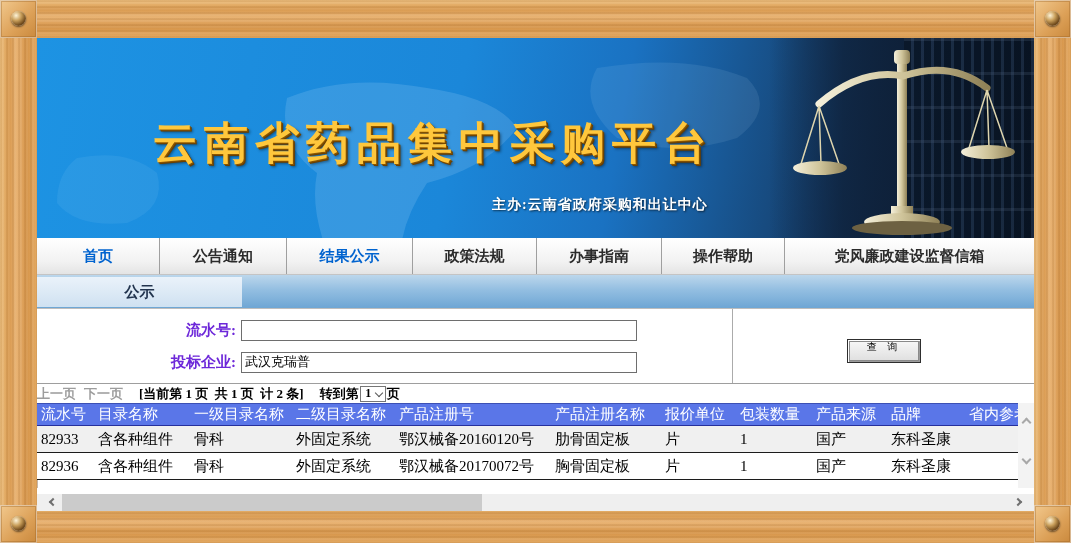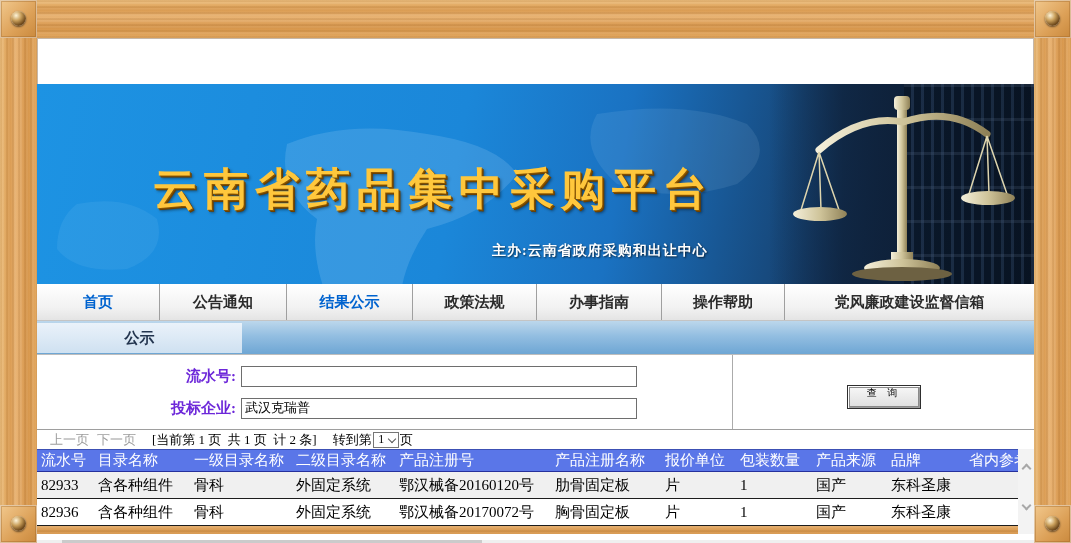--- a/index.html
+++ b/index.html
@@ -38,21 +38,20 @@
   
   .content {
     position:absolute; left:37px; top:38px; width:997px; height:468px;
     background:#fff; box-shadow: inset 0 0 0 1px rgba(90,50,10,.35);
   }
 
   
   .banner {
     position:relative; height:200px; overflow:hidden;
     background:linear-gradient(100deg,#1d93e3 0%,#1b87d9 42%,#1a72c2 58%,#174a7e 74%,#122a4d 88%,#0e2038 100%);
-    margin-top:46px;
   }
   .map-blob { position:absolute; fill:rgba(200,230,252,.16); }
   .banner-title {
     position:absolute; left:116px; top:76px;
     font-size:44px; font-weight:bold; letter-spacing:7px; white-space:nowrap;
     color:#ffc73c;
     text-shadow:1px 1px 0 #8a5500, 2px 2px 0 #6b4000, 3px 3px 3px rgba(0,0,0,.45);
   }
   .banner-subtitle {
     position:absolute; left:455px; top:158px;
@@ -114,21 +113,21 @@
     border:1px solid #2e2e2e; outline:1px solid #8a8a8a; outline-offset:-3px;
     background:linear-gradient(180deg,#f8f8f8,#dedede);
     box-shadow:inset 1px 1px 0 #ffffff, inset -1px -1px 0 #9c9c9c;
     font-size:10px; color:#000; letter-spacing:4px; text-align:center; cursor:pointer;
     font-family:"Liberation Serif",serif;
   }
 
   
   .pager {
     height:19px; display:flex; align-items:center; background:#fff;
-    font-family:"Liberation Serif",serif; font-size:13px; color:#000; padding-left:13px; white-space:pre;
+    font-family:"Liberation Serif",serif; font-size:13px; color:#000; padding-left:0; white-space:pre;font-weight:bold;
   }
   .pager .dim { color:#9d9d9d; cursor:pointer; }
   .pager .sp { width:8px; }
   .goto-select {
     display:inline-flex; align-items:center; border:1px solid #767676; background:#fff;
     height:16px; margin:0 1px; cursor:pointer;
   }
   .goto-select .val { width:15px; text-align:center; font-size:12px; }
   .chev { display:inline-block; width:6px; height:6px; border-left:1px solid #555; border-bottom:1px solid #555; }
   .goto-select .chev { transform:rotate(-45deg); margin:0 3px 2px 0; }

